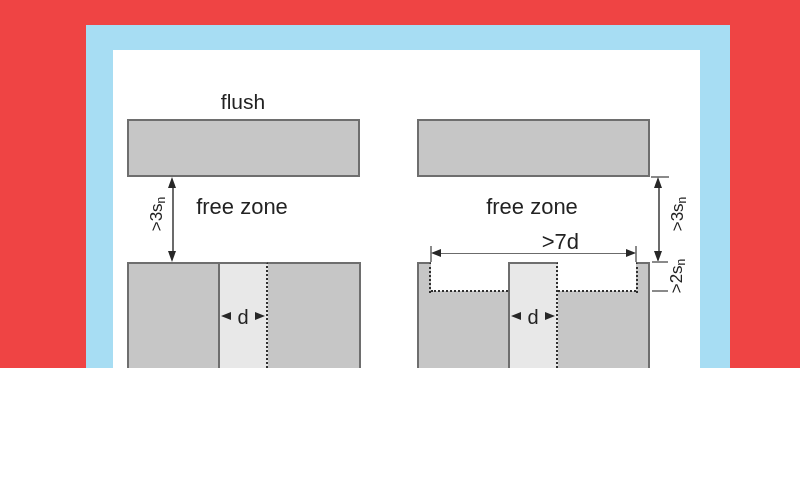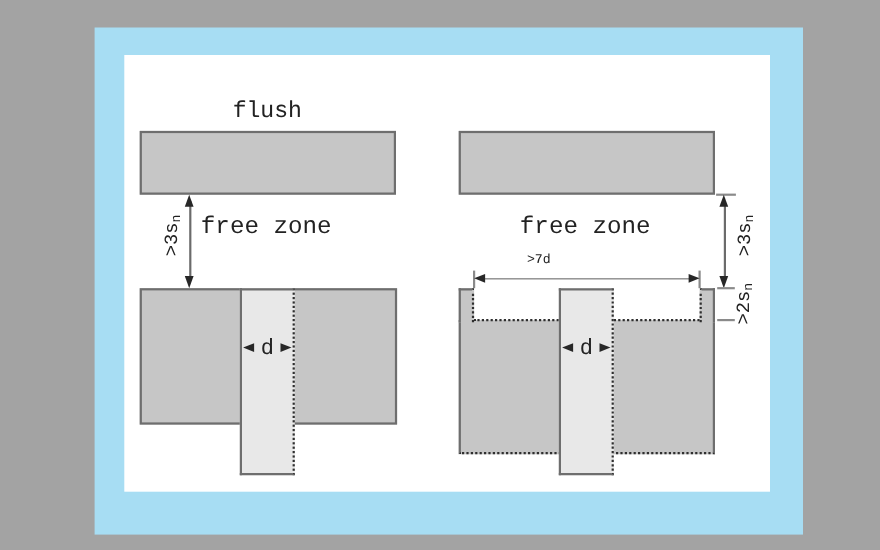--- a/index.html
+++ b/index.html
@@ -7,31 +7,31 @@
     --block-fill:#c6c6c6;
     --block-border:#6e6e6e;
     --sensor-fill:#e8e8e8;
     --dotted-line:#2f2f2f;
     --dim-line:#6b6b6b;
     --arrow:#272727;
     --text:#222222;
   }
   html,body{margin:0;padding:0;background:#ffffff;}
   .canvas{
-    position:relative;width:800px;height:500px;background:#a3a3a3;
-    font-family:Liberation Mono, monospace;color:var(--text);
+    position:relative;width:800px;height:368px;background:#ef4444;
+    font-family:Liberation Sans, sans-serif;color:var(--text);
     overflow:hidden;
   }
   .abs{position:absolute;}
   .frame{left:86px;top:25px;width:644px;height:461px;background:var(--frame-blue);}
   .inner{left:113px;top:50px;width:587px;height:397px;background:#ffffff;}
 
   .title{font-size:21px;text-align:center;width:200px;}
   .freezone{font-size:22px;text-align:center;width:200px;}
-  .dimlabel{font-size:12px;text-align:left;width:100px;}
+  .dimlabel{font-size:22px;text-align:right;width:100px;}
   .dlabel{font-size:20px;text-align:center;width:60px;}
   .vlabel{font-size:17px;white-space:nowrap;transform:translate(-50%,-50%) rotate(-90deg);}
   .sub{font-size:12px;position:relative;top:3px;}
 
   .plate{background:var(--block-fill);border:2px solid var(--block-border);box-sizing:border-box;}
   .block{background:var(--block-fill);border:2px solid var(--block-border);box-sizing:border-box;}
   .barrel{background:var(--sensor-fill);box-sizing:border-box;
     border-top:2px solid var(--block-border);
     border-left:2px solid var(--block-border);
     border-bottom:2px solid var(--block-border);

